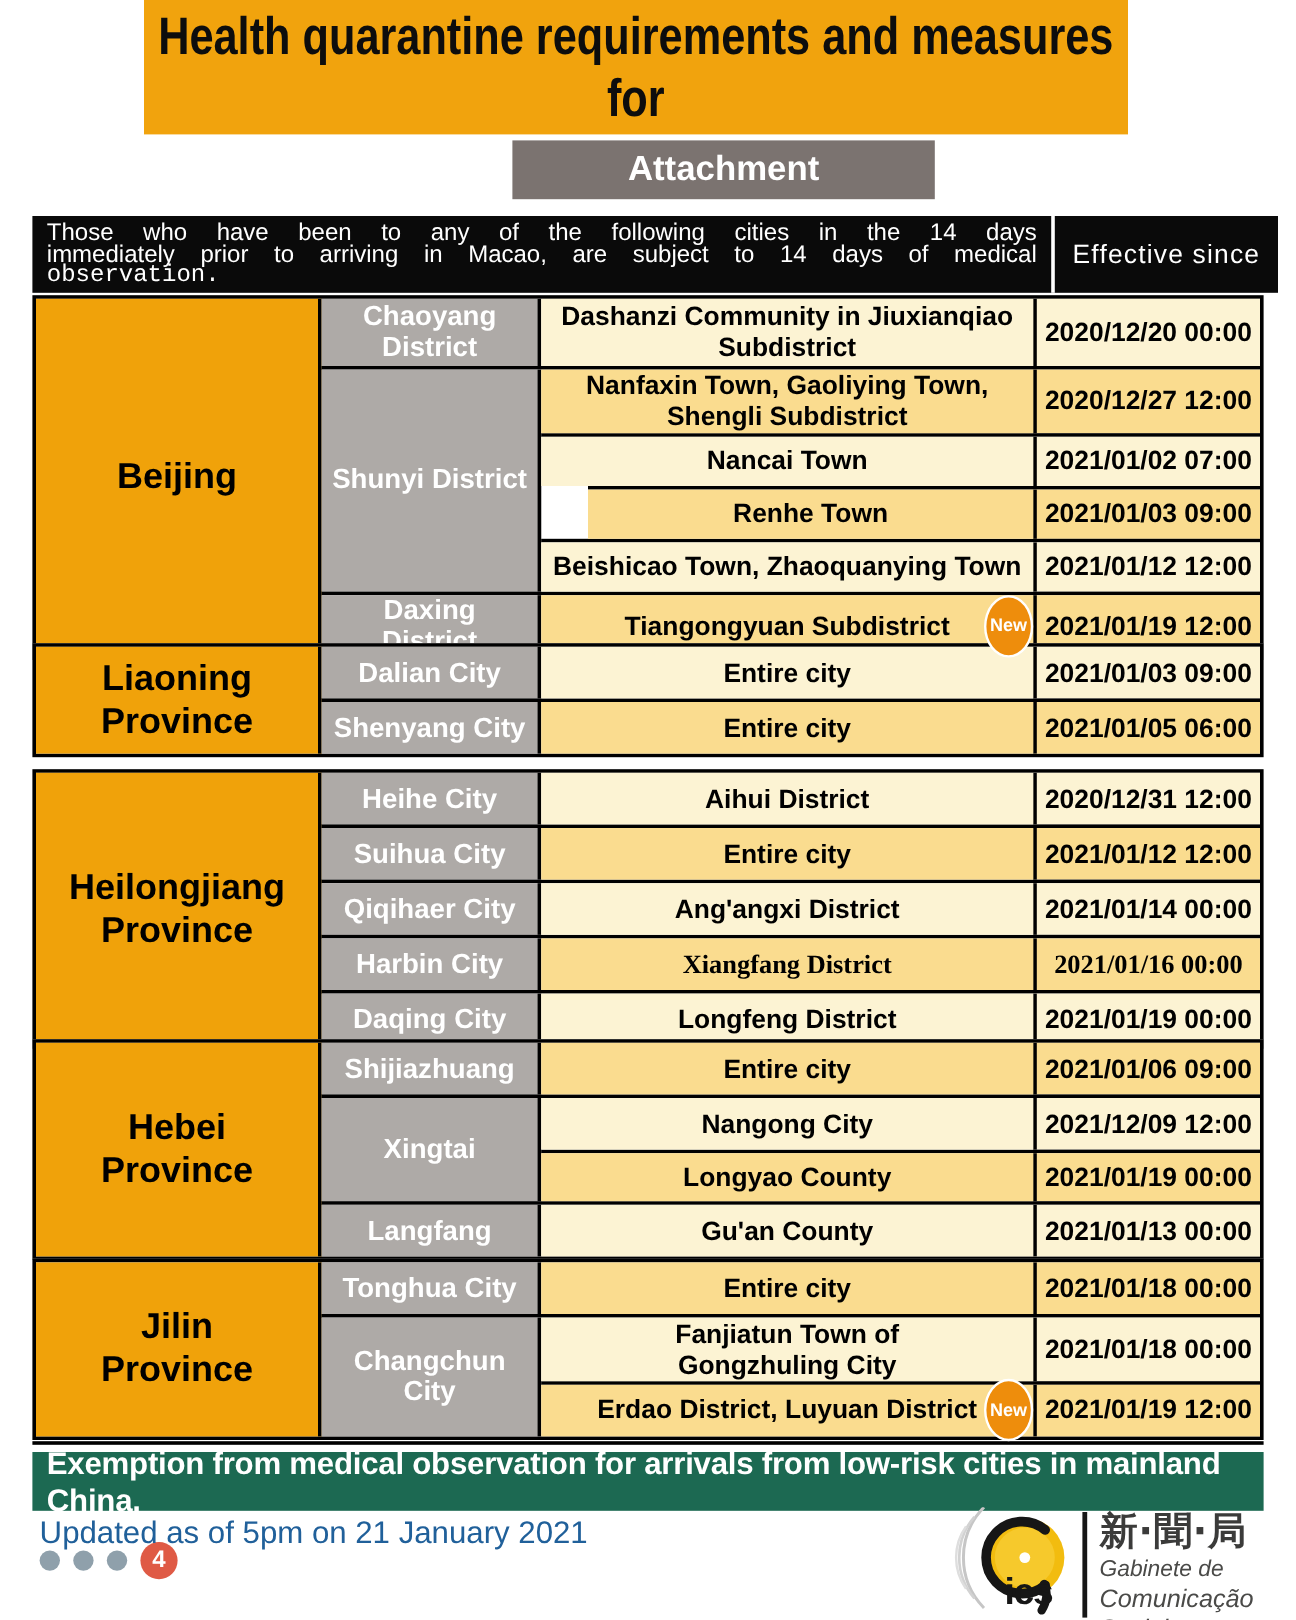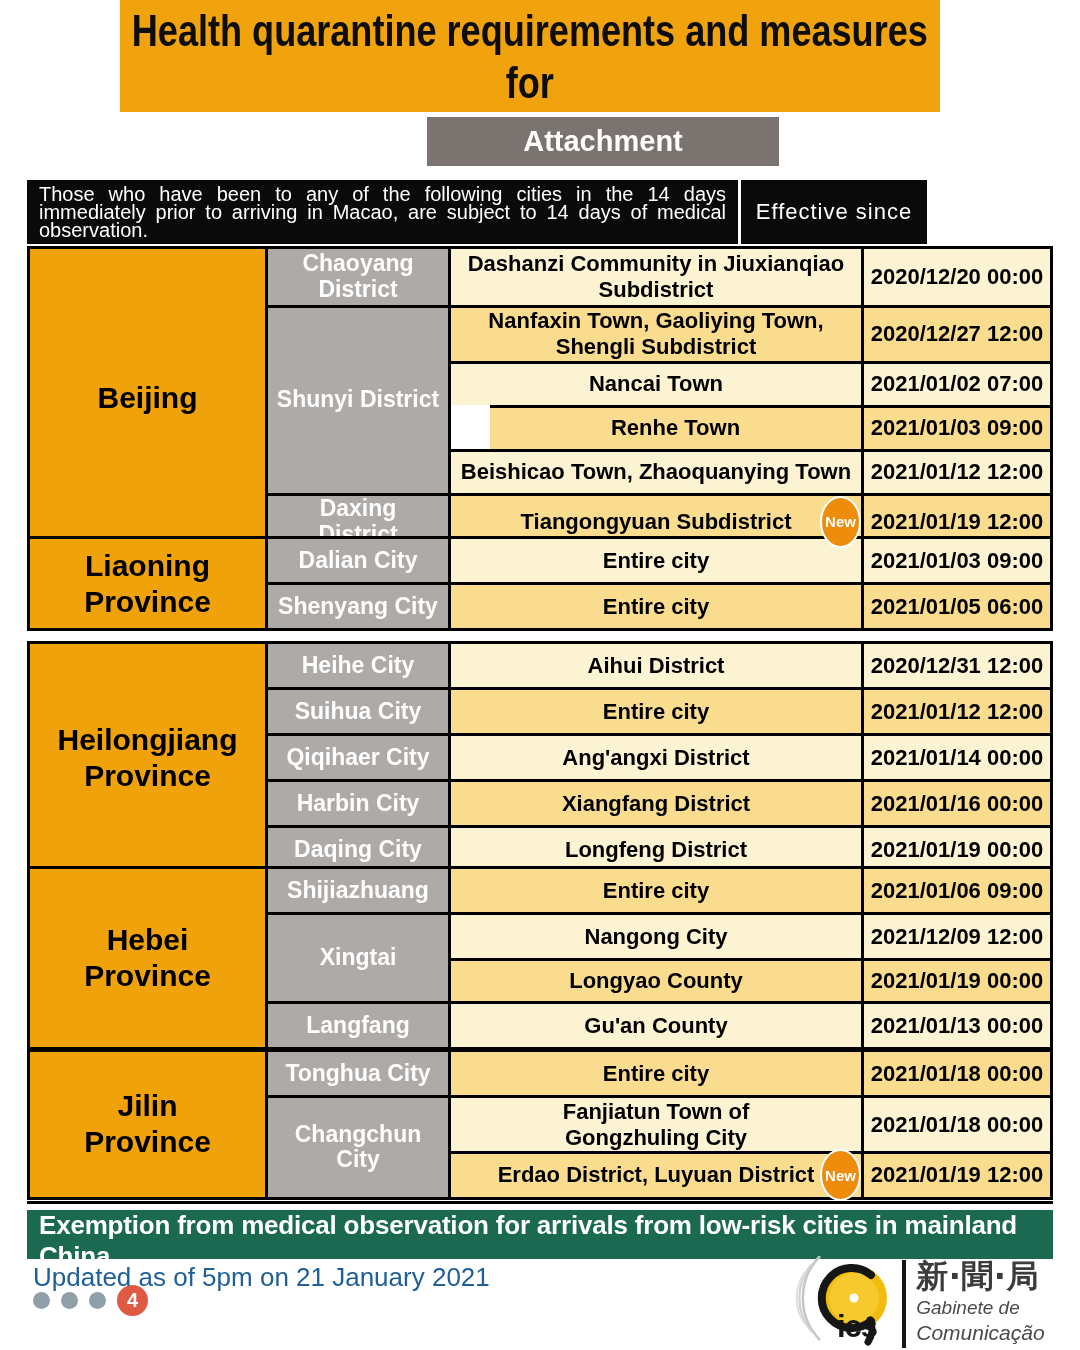--- a/index.html
+++ b/index.html
@@ -23,26 +23,26 @@
   
   .attachment {
     position:absolute; left:427px; top:117px; width:352px; height:49px;
     background:var(--attachment-gray); color:#ffffff;
     display:flex; align-items:center; justify-content:center;
     font-size:29px; font-weight:bold;
   }
 
   
   .thead {
-    position:absolute; left:27px; top:180px; width:900px; height:64px;
+    position:absolute; left:27px; top:180px; width:1038px; height:64px;
     background:var(--header-black); display:flex; color:#fff;
   }
   .thead-desc { flex:1; padding:5px 12px 4px 12px; font-size:20px; line-height:18px; }
   .hline { text-align:justify; text-align-last:justify; white-space:normal; }
-  .hline.last { text-align-last:left; }
+  .hline.last { text-align-last:left;font-family:Liberation Mono, monospace; }
   .thead-sep { width:3px; background:#ffffff; }
   .thead-eff {
     width:186px; display:flex; align-items:center; justify-content:center;
     font-size:22px; letter-spacing:1px;
   }
 
   
   .tsection {
     position:absolute; left:27px; width:1026px;
     border:3px solid #000; display:flex; background:#fff;
@@ -81,21 +81,21 @@
     background:var(--badge-orange); border:2px solid #ffffff;
     color:#fff; font-size:15px; font-weight:bold;
     display:flex; align-items:center; justify-content:center; z-index:3;
   }
   .final-rule { position:absolute; left:27px; top:1201px; width:1026px; height:3px; background:#000; }
 
   
   .exemption {
     position:absolute; left:27px; top:1210px; width:1026px; height:49px;
     background:var(--exemption-green); color:#ffffff;
-    display:flex; padding-left:12px;
+    display:flex; align-items:center; padding-left:12px;
     font-size:26px; font-weight:bold; letter-spacing:-0.2px;
   }
 
   
   .pager { position:absolute; left:33px; top:1284px; height:32px; display:flex; align-items:center; gap:11px; }
   .pdot { width:17px; height:17px; border-radius:50%; background:var(--pager-dot-gray); }
   .pcur {
     width:31px; height:31px; border-radius:50%; background:var(--pager-red);
     color:#fff; font-weight:bold; font-size:20px;
     display:flex; align-items:center; justify-content:center;
@@ -236,21 +236,21 @@
             <div class="rows">
               <div class="row shade-light" style="min-height: 43px;">
                 <div class="area"><span class="areatext">Ang'angxi District</span></div>
                 <div class="date">2021/01/14 00:00</div>
               </div>
             </div>
           </div>
           <div class="group">
             <div class="dist">Harbin City</div>
             <div class="rows">
-              <div class="row shade-dark" style="min-height: 43px;">
+              <div class="row shade-dark" style="min-height: 43px; font-family: Liberation Serif, serif;">
                 <div class="area"><span class="areatext">Xiangfang District</span></div>
                 <div class="date">2021/01/16 00:00</div>
               </div>
             </div>
           </div>
           <div class="group">
             <div class="dist">Daqing City</div>
             <div class="rows">
               <div class="row shade-light" style="min-height: 43px;">
                 <div class="area"><span class="areatext">Longfeng District</span></div>

